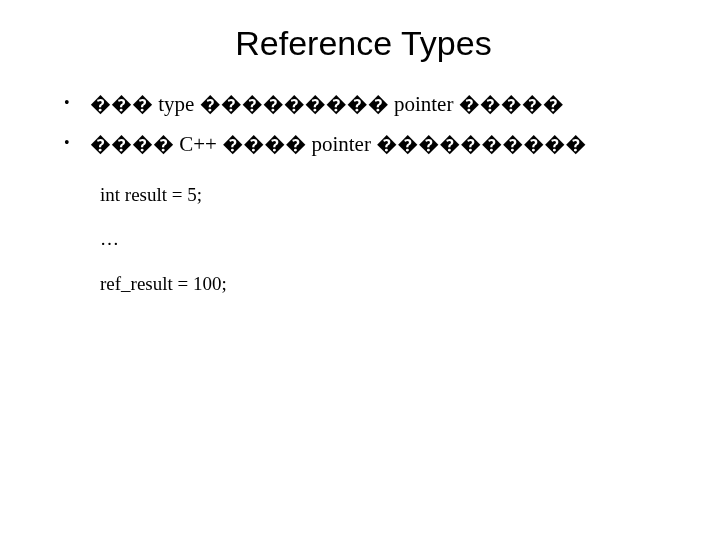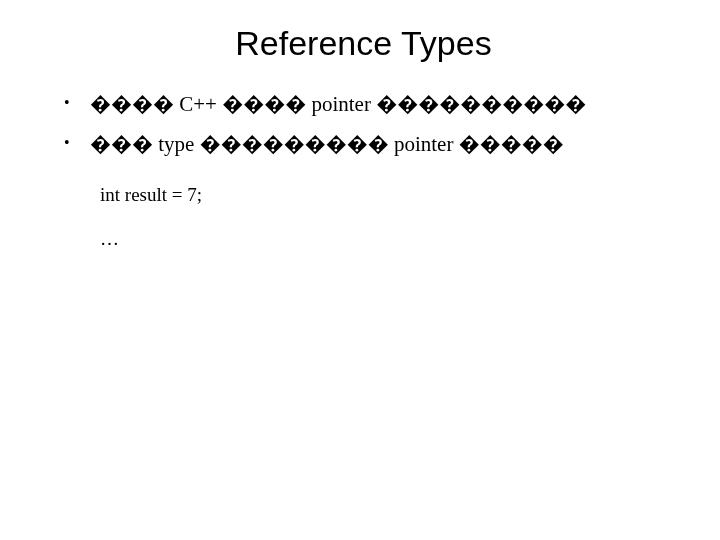--- a/index.html
+++ b/index.html
@@ -52,21 +52,22 @@
     margin-bottom: 22px;
   }
 </style>
 </head>
 <body>
 
 <div class="slide">
   <h1 class="title">Reference Types</h1>
 
   <ul class="bullets">
+    <li>��� type ��������� pointer �����</li>
     <li>���� C++ ���� pointer ����������</li>
-    <li>��� type ��������� pointer �����</li>
   </ul>
 
   <div class="codeblock">
-    <div class="line">int result = 7;</div>
+    <div class="line">int result = 5;</div>
     <div class="line">…</div>
+    <div class="line">ref_result = 100;</div>
   </div>
 </div>
 
 </body></html>

